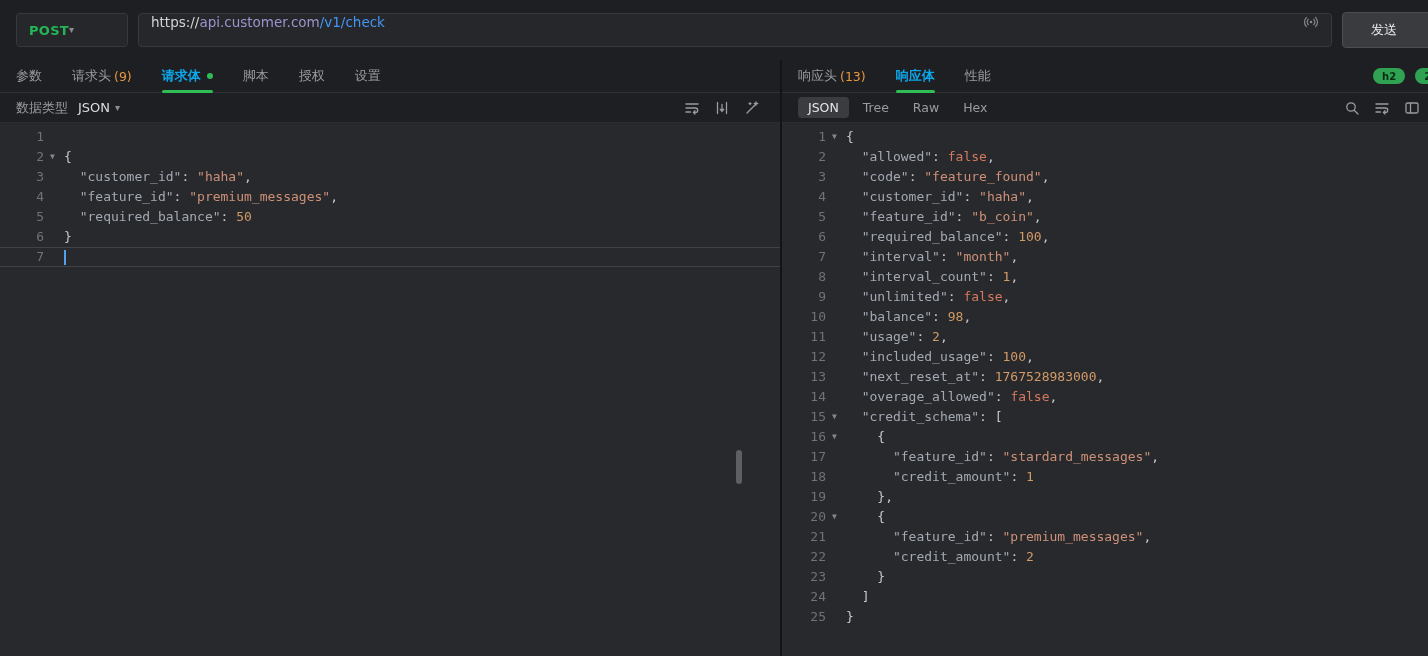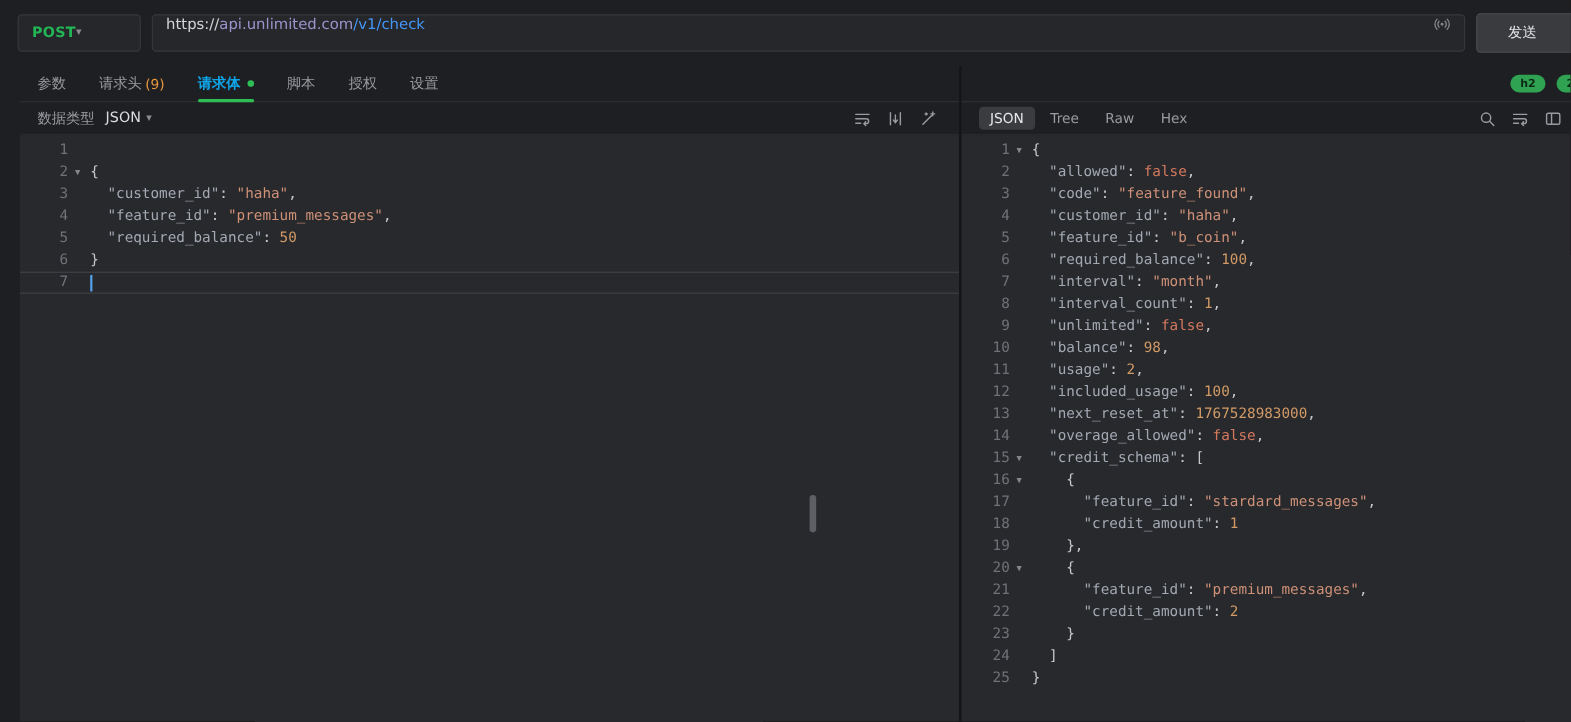--- a/index.html
+++ b/index.html
@@ -19,21 +19,21 @@
   .url-box { flex:1; display:flex; align-items:flex-start; height:34px; background:#26272a; border:1px solid #38393d; border-radius:4px; padding:0 12px; font-size:13.5px; cursor:text; overflow:hidden; white-space:nowrap; }
   .u-proto { color:#d2d3d5; }
   .u-host  { color:var(--url-host-purple,#9c93cd); }
   .u-path  { color:var(--url-path-blue,#4496f5); }
   .signal  { margin-left:auto; display:flex; align-items:center; color:#85878b; cursor:pointer; }
   .send-btn { width:122px; height:36px; margin-right:-36px; flex-shrink:0; background:#3a3b3f; border:1px solid #4c4d51; border-radius:4px; color:#e8e9ea; font-size:13px; font-family:inherit; cursor:pointer; text-align:left; padding-left:28px; }
 
   
   .panes { flex:1; display:flex; position:relative; overflow:hidden; }
   .pane { display:flex; flex-direction:column; overflow:hidden; }
-  .pane-left { width:872px; flex-shrink:0;padding-left:18px; }
+  .pane-left { width:780px; flex-shrink:0; }
   .divider { width:2px; background:#131416; flex-shrink:0; }
   .resize-handle { position:absolute; left:736px; top:390px; width:6px; height:34px; border-radius:3px; background:#5d5f64; z-index:5; cursor:col-resize; }
   .pane-right { flex:1; }
 
   
   .tabs-row { height:33px; flex-shrink:0; display:flex; align-items:center; padding:0 16px; border-bottom:1px solid #303134; position:relative; }
   .tabs-inner { display:flex; gap:30px; height:100%; align-items:center; }
   .tab { position:relative; font-size:13px; color:#9a9ba0; height:100%; display:flex; align-items:center; gap:3px; cursor:pointer; white-space:nowrap; }
   .tab.active { color:#0ea5e9; font-weight:600; }
   .tab.active::after { content:""; position:absolute; left:0; right:0; bottom:-1px; height:3px; background:var(--accent-green,#2fbe55); border-radius:2px; }
@@ -72,21 +72,21 @@
 
 <div class="app">
 
   <div class="topbar">
     <div class="method-select">
       <span class="method-label">POST</span>
       <span class="chev">▾</span>
     </div>
     <div class="url-box">
       <span class="u-proto">https://</span>
-      <span class="u-host">api.unlimited.com</span>
+      <span class="u-host">api.customer.com</span>
       <span class="u-path">/v1/check</span>
       <span class="signal">
         <svg width="16" height="16" viewBox="0 0 16 16" fill="none" stroke="currentColor" stroke-width="1.2" stroke-linecap="round">
           <circle cx="8" cy="8" r="1.3" fill="currentColor" stroke="none"></circle>
           <path d="M5.3 10.7a3.8 3.8 0 0 1 0-5.4M10.7 5.3a3.8 3.8 0 0 1 0 5.4"></path>
           <path d="M3.4 12.6a6.5 6.5 0 0 1 0-9.2M12.6 3.4a6.5 6.5 0 0 1 0 9.2"></path>
         </svg>
       </span>
     </div>
     <button class="send-btn">发送</button>
@@ -151,20 +151,32 @@
           <div class="code-line"><span class="gutter-num">6</span><span class="fold-col"></span><span class="line-content"><span class="tk-p">}</span></span></div>
           <div class="code-line active-line"><span class="gutter-num">7</span><span class="fold-col"></span><span class="line-content"><span class="caret"></span></span></div>
         </div>
     </div>
 
     <div class="divider"></div>
     <div class="resize-handle"></div>
 
     <div class="pane pane-right">
       <div class="tabs-row">
+        <div class="tabs-inner" id="res-tabs">
+            <div class="tab">
+              <span>响应头</span>
+              <span class="tab-count">(13)</span>
+            </div>
+            <div class="tab active">
+              <span>响应体</span>
+            </div>
+            <div class="tab">
+              <span>性能</span>
+            </div>
+          </div>
         <div class="badges" id="res-badges">
             <span class="badge">h2</span>
             <span class="badge">200</span>
           </div>
       </div>
       <div class="subbar">
         <span id="view-tabs" style="display:flex;align-items:center;">
             <span class="view-tab active">JSON</span>
             <span class="view-tab">Tree</span>
             <span class="view-tab">Raw</span>

